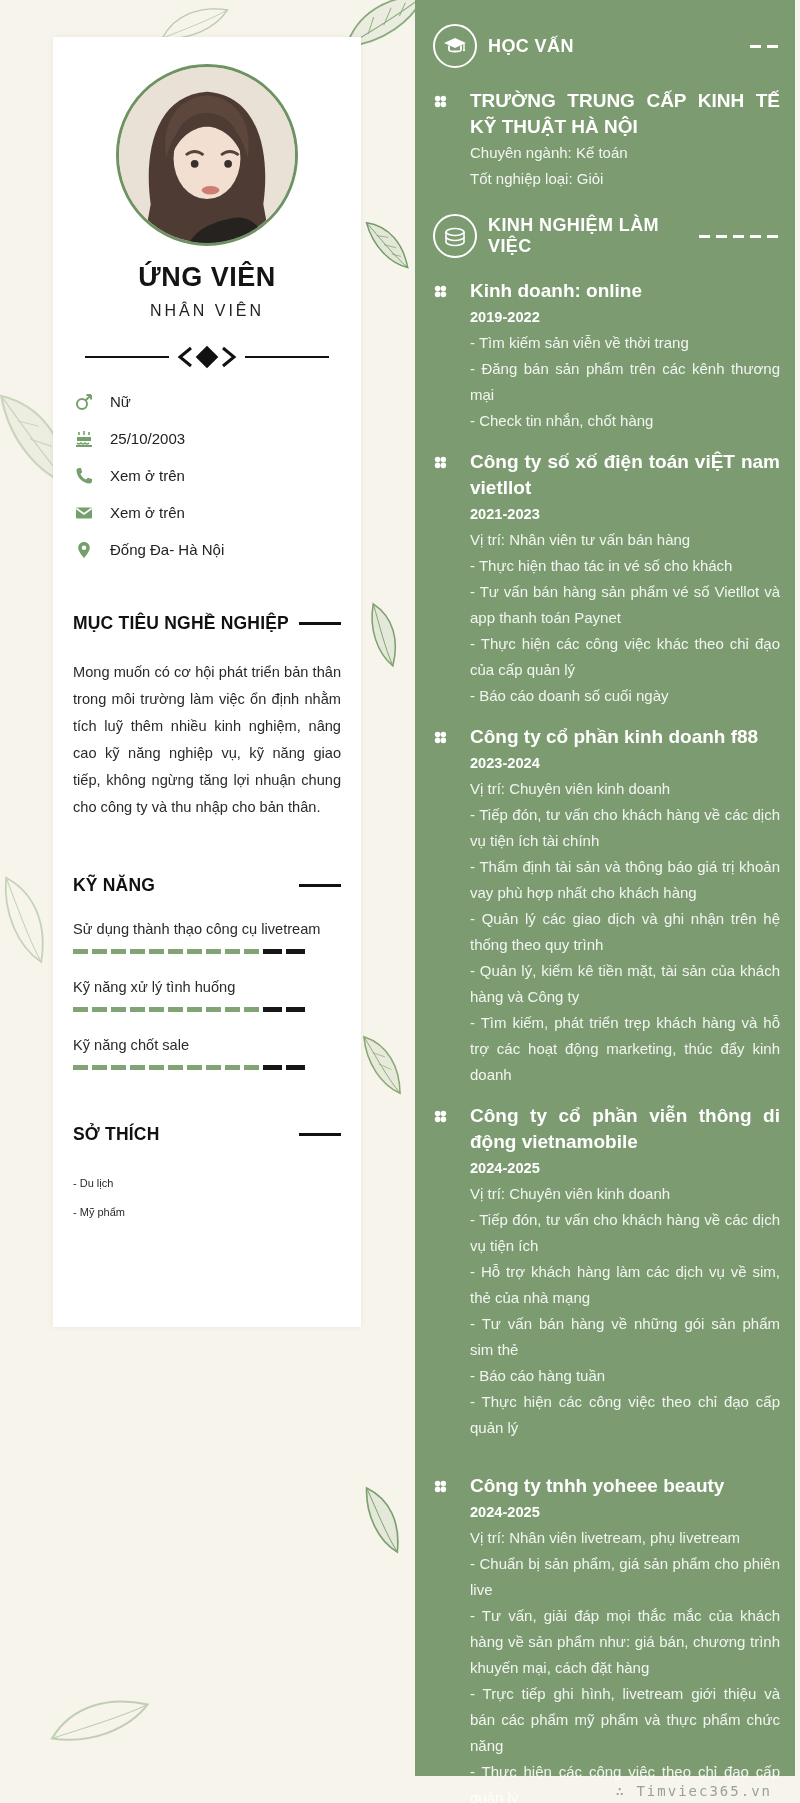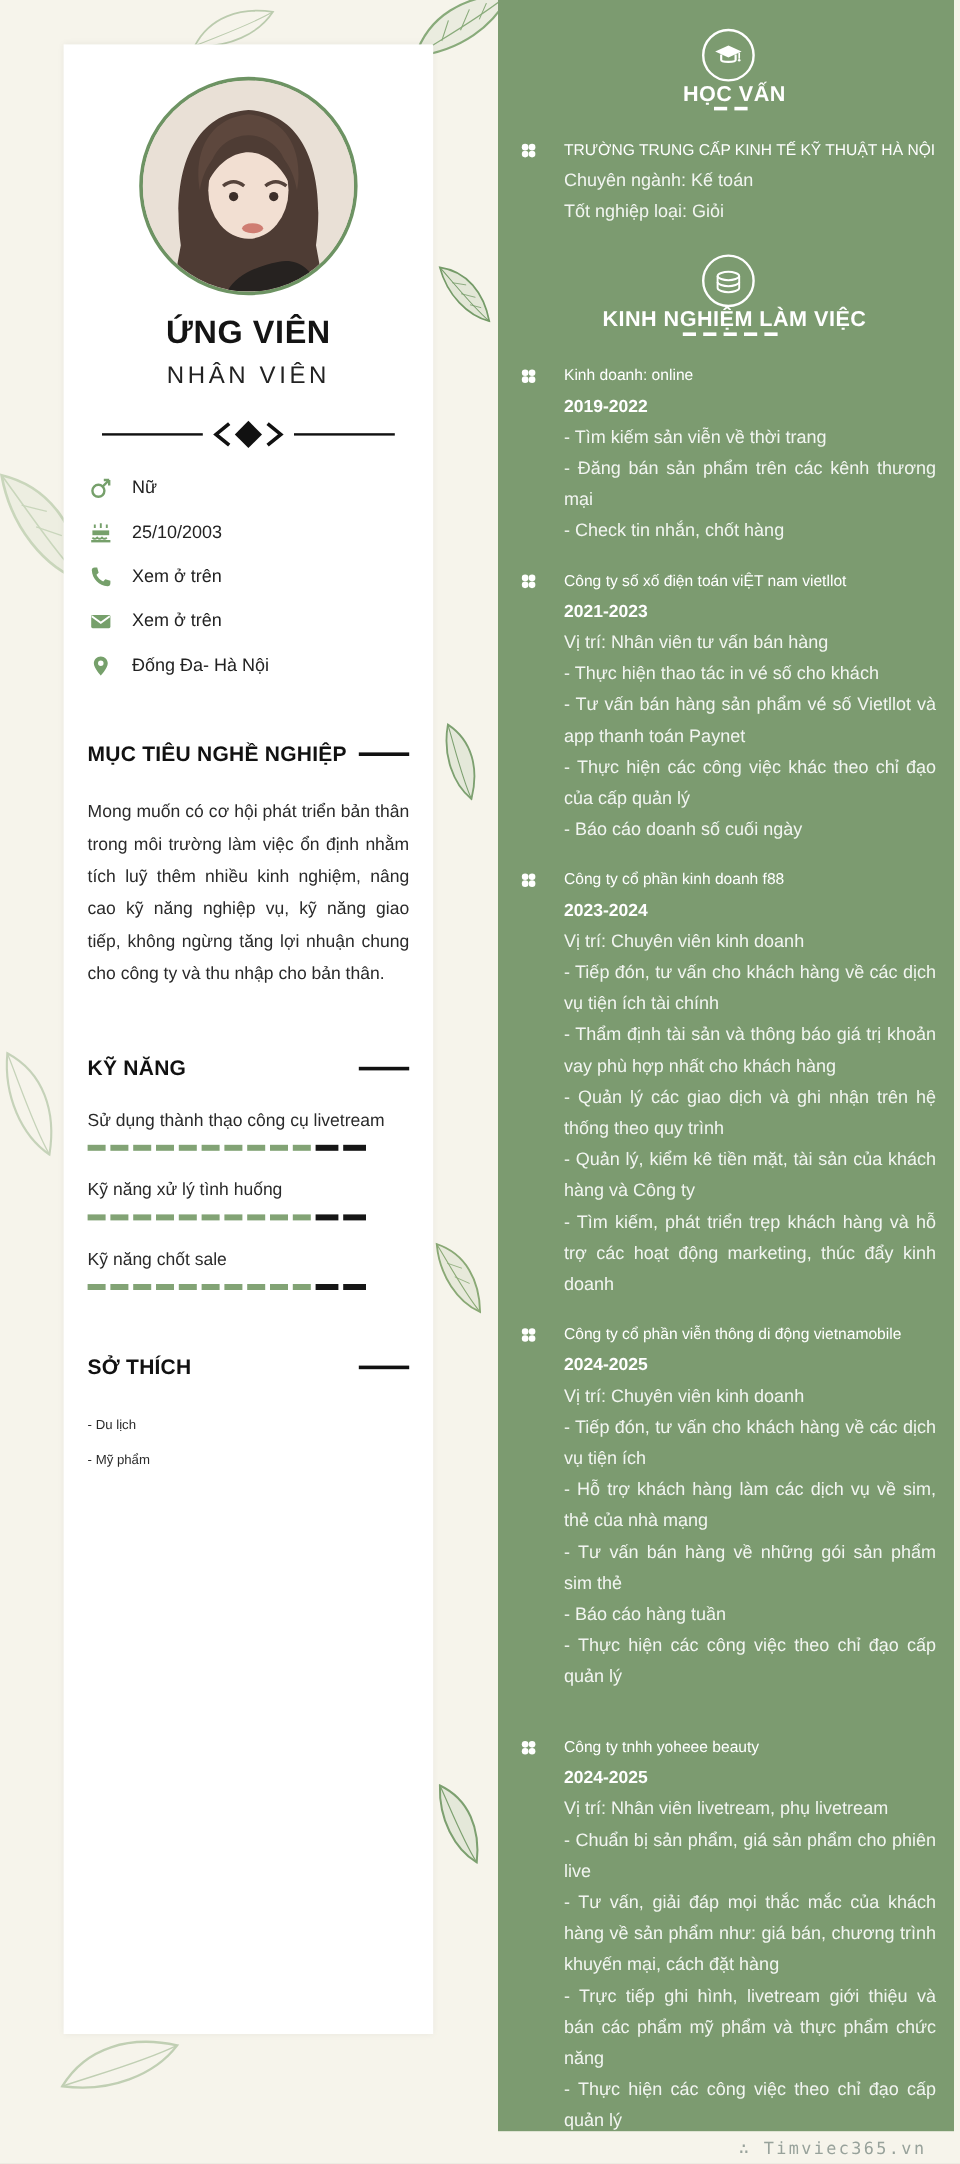--- a/index.html
+++ b/index.html
@@ -2,27 +2,27 @@
 <html><head>
 <meta charset="utf-8">
 <style>
   html,body{margin:0;padding:0;background:#e8e6dd;}
   .page{position:relative;width:800px;height:1803px;background:#f6f4eb;overflow:hidden;
         font-family:"Liberation Sans",sans-serif;color:#262626;}
   
   .leaf{position:absolute;pointer-events:none;}
   .leaf svg{display:block;width:100%;height:100%;}
   
-  .card{position:absolute;left:53px;top:37px;width:308px;height:1658px;background:#ffffff;
+  .card{position:absolute;left:53px;top:37px;width:308px;height:1290px;background:#ffffff;
         box-shadow:0 0 6px rgba(0,0,0,0.06);padding:27px 20px 0 20px;box-sizing:border-box;}
   .photo-wrap{width:176px;height:176px;margin:0 auto;border-radius:50%;border:3px solid #6d9363;
         overflow:hidden;background:#e9e0d6;}
   .photo-wrap svg{display:block;width:100%;height:100%;}
   .name{margin-top:16px;text-align:center;font-size:27px;font-weight:bold;letter-spacing:.5px;color:#141414;}
-  .subtitle{margin-top:9px;text-align:center;font-size:20px;letter-spacing:3px;color:#222;}
+  .subtitle{margin-top:9px;text-align:center;font-size:16px;letter-spacing:3px;color:#222;}
   .divider{display:flex;align-items:center;justify-content:center;margin:25px 12px 0 12px;}
   .divider .dline{flex:1;height:2px;background:#111;}
   .divider .orn{width:64px;height:24px;margin:0 6px;}
   .contact{margin-top:24px;}
   .c-row{display:flex;align-items:flex-start;margin-bottom:19px;}
   .c-ico{width:18px;height:18px;margin-left:2px;margin-right:17px;color:#76a06b;flex:0 0 auto;}
   .c-ico svg{display:block;width:100%;height:100%;}
   .c-val{font-size:15px;color:#222;}
   .l-head{display:flex;align-items:center;margin-top:54px;}
   .l-head .t{font-size:17.5px;font-weight:bold;color:#111;letter-spacing:.2px;flex:1;}
@@ -32,32 +32,32 @@
   .skill-label{font-size:14.6px;line-height:26px;text-align:justify;color:#2a2a2a;}
   .skill-bar{display:flex;margin-top:7px;width:232px;}
   .skill-bar .seg{height:5px;flex:1;margin-right:4px;background:#82a375;}
   .skill-bar .seg.black{background:#161616;flex:1.25;}
   .skill-bar .seg:last-child{margin-right:0;}
   .hobby-list{margin-top:24px;}
   .hobby-list .line{font-size:11px;line-height:29px;color:#2a2a2a;}
   
   .green{position:absolute;left:415px;top:0;width:380px;height:1776px;background:#7c9b70;
          padding:2px 15px 0 18px;box-sizing:border-box;color:#fff;}
-  .g-head{display:flex;align-items:center;margin-top:22px;margin-bottom:20px;flex-direction:column;}
+  .g-head{display:flex;align-items:center;margin-top:22px;margin-bottom:20px;}
   .g-head .circle{width:40px;height:40px;border:2px solid #fff;border-radius:50%;flex:0 0 auto;
                   display:flex;align-items:center;justify-content:center;}
   .g-head .circle svg{width:26px;height:26px;display:block;}
   .g-head .t{font-size:18px;font-weight:bold;letter-spacing:.4px;margin-left:11px;flex:1;}
   .g-dashes{display:flex;align-items:center;margin-right:2px;}
   .g-dashes span{display:inline-block;width:11px;height:3px;background:#fff;margin-left:6px;}
   .entry{display:flex;margin-bottom:15px;}
   .entry .b-col{flex:0 0 37px;padding-top:6px;}
   .entry .b-col svg{width:15px;height:15px;display:block;}
   .entry .e-body{flex:1;min-width:0;}
-  .e-title{font-size:13px;font-weight:normal;line-height:26px;text-align:justify;color:#fff;}
+  .e-title{font-size:19px;font-weight:bold;line-height:26px;text-align:justify;color:#fff;}
   .e-period{font-size:14.6px;font-weight:bold;line-height:26px;color:#fff;}
   .e-body .line{font-size:15px;line-height:26px;text-align:justify;color:rgba(255,255,255,.9);}
   .entry.gap-top{margin-top:32px;}
   .watermark{position:absolute;right:28px;bottom:4px;font-family:"DejaVu Sans Mono",monospace;
              font-size:14px;letter-spacing:2px;color:#98a29b;}
 </style>
 </head>
 <body>
 
 <div class="page">

